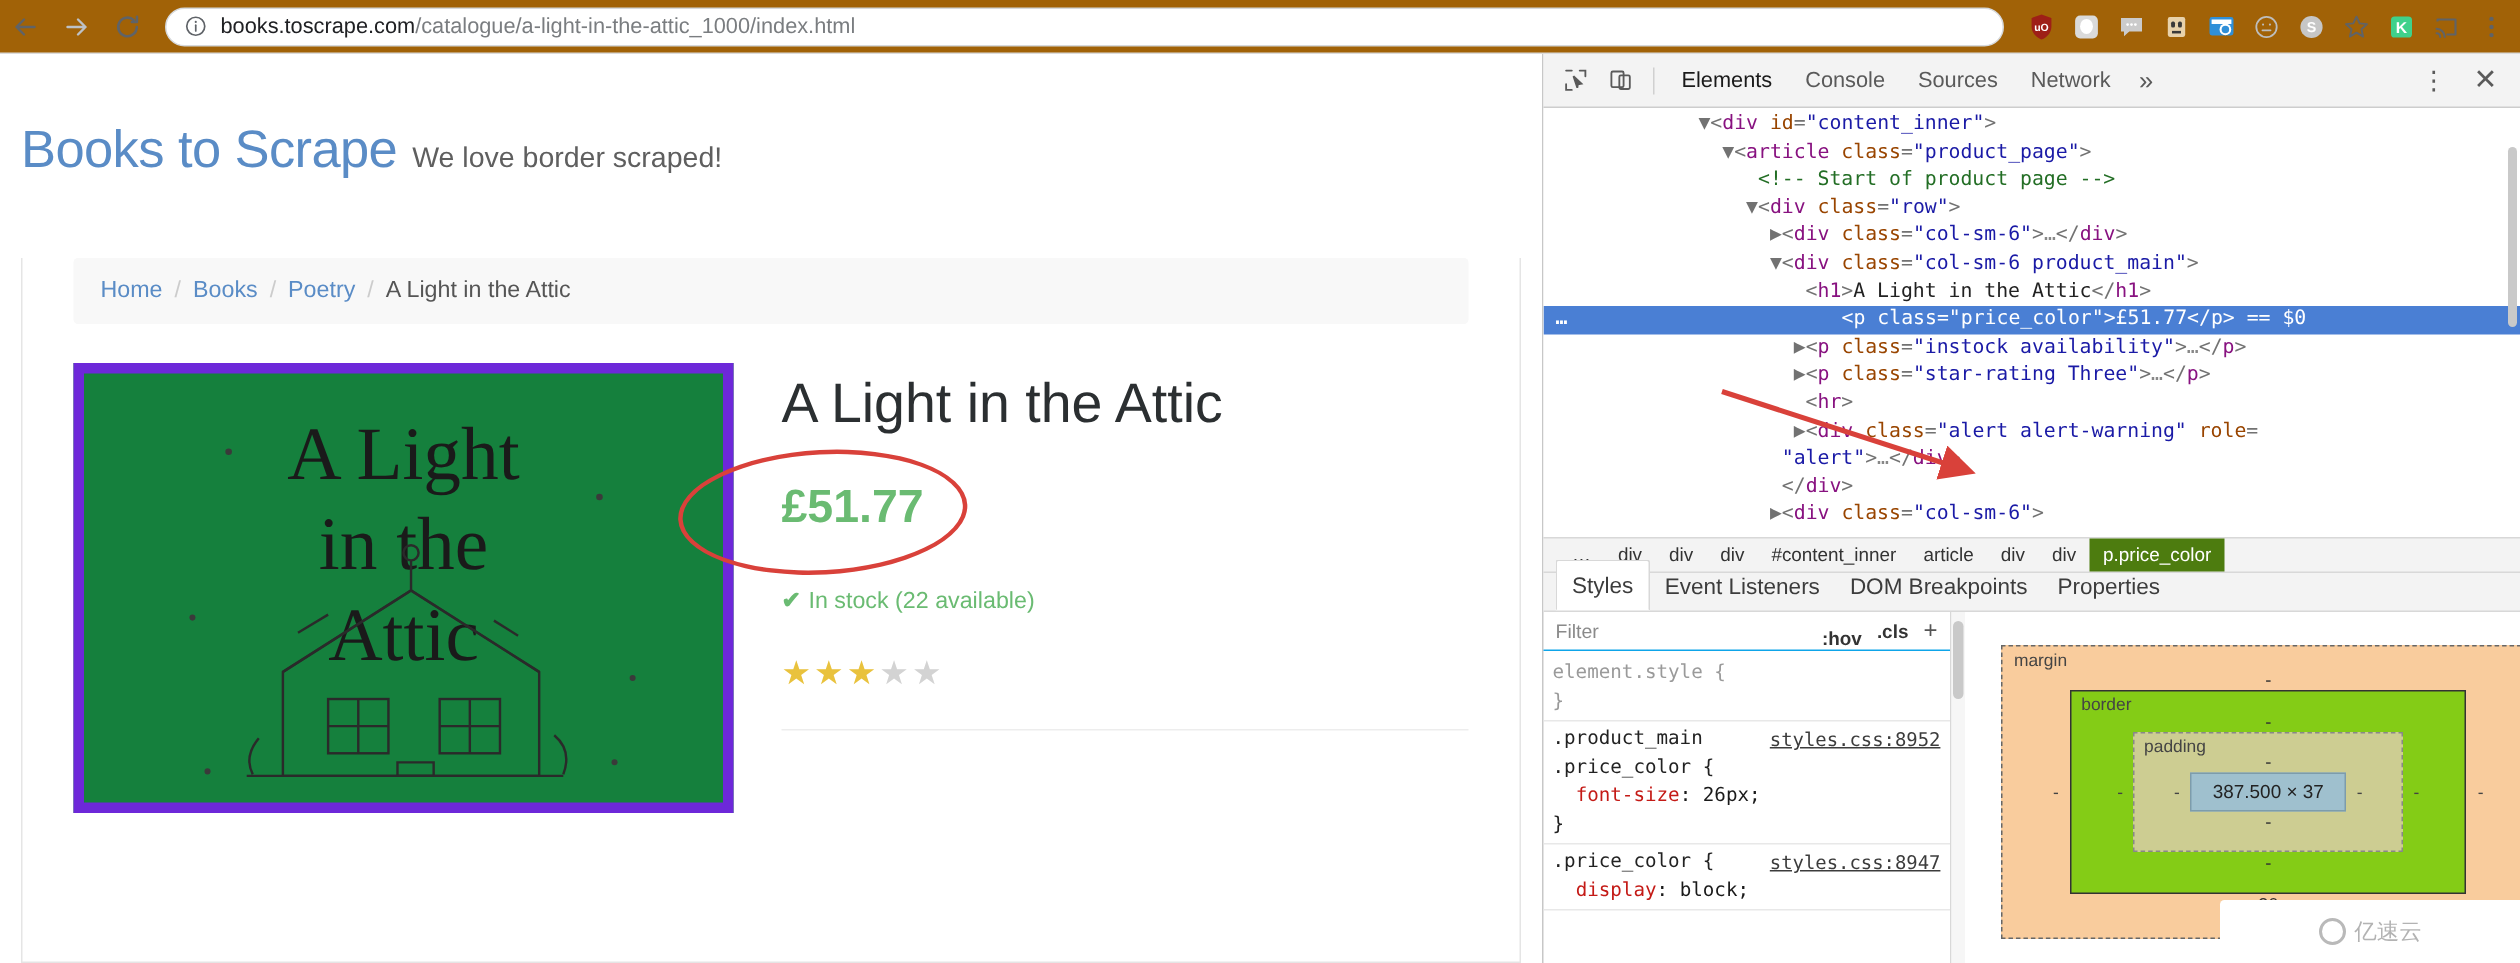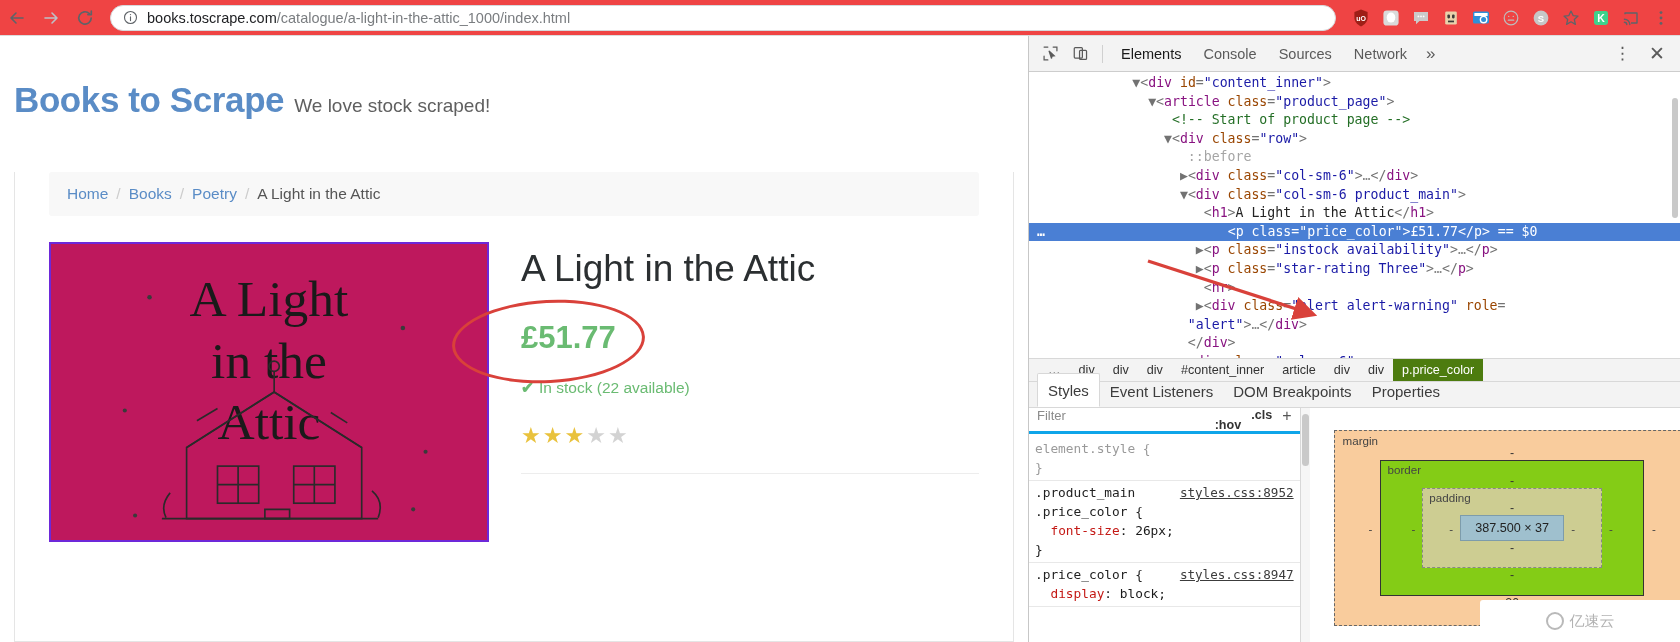--- a/index.html
+++ b/index.html
@@ -8,21 +8,21 @@
     width:1680px; height:642px;
     font-family:"Liberation Sans", sans-serif;
     background:#ffffff;
     overflow:hidden;
     position:relative;
   }
 
   
   #browser-toolbar{
     position:absolute; left:0; top:0; width:1680px; height:36px;
-    background:#ef4444; display:flex; align-items:center;
+    background:#a16207; display:flex; align-items:center;
     border-bottom:1px solid #dcdcdc;
   }
   .nav-btn{
     width:34px; height:34px; display:flex; align-items:center; justify-content:center;
     color:#5f6368; flex:0 0 auto;
   }
   .nav-btn.disabled{ color:#bdc1c6; }
   .nav-btn svg{ display:block; }
   #omnibox{
     flex:1 1 auto; height:26px; margin:0 10px 0 8px;
@@ -37,43 +37,43 @@
   .ext{ width:30px; height:30px; display:flex; align-items:center; justify-content:center; }
 
   
   #page{
     position:absolute; left:0; top:36px; width:1028px; height:606px;
     background:#ffffff; overflow:hidden;
   }
   #site-header{
     padding:44px 0 0 14px; height:108px;
   }
-  #brand{ font-size:35px; color:#5a8cc6; font-weight:bold; letter-spacing:-0.4px; }
+  #brand{ font-size:35px; color:#5a8cc6; font-weight:normal; letter-spacing:-0.4px; }
   #tagline{ font-size:19px; color:#5f5f5f; margin-left:10px; }
   #page-body{
     margin:0 14px; background:#ffffff; border:1px solid #e5e5e5; border-top:none;
     height:470px; padding:0;
   }
   #breadcrumb{
     margin:28px 34px 0 34px; background:#f8f8f8; border-radius:3px;
     padding:13px 18px; font-size:15.5px; color:#555;
   }
   #breadcrumb a{ color:#5a8cc6; text-decoration:none; }
   #breadcrumb .sep{ color:#ccc; margin:0 8px; }
   #product-row{ display:flex; margin:26px 34px 0 34px; }
   #product-gallery{
-    width:440px; height:300px; border:2px solid #6d28d9; background:#be185d;
+    width:440px; height:300px; border:7px solid #6d28d9; background:#15803d;
     padding:12px; display:flex; align-items:flex-start; justify-content:center;
     overflow:hidden;
   }
   #cover{ width:100%; }
   #product-main{ flex:1; padding-left:32px; position:relative; }
   #product-title{ font-size:37px; color:#2b2f31; margin:6px 0 0 0; font-weight:normal; }
   #price{ font-size:31px; color:#6abb72; font-weight:bold; margin-top:30px; }
-  #availability{ color:#6abb72; font-size:15.5px; margin-top:23px; }
+  #availability{ color:#6abb72; font-size:15.5px; margin-top:35px; }
   #availability .tick{ font-weight:bold; margin-right:5px; }
   #stars{ margin-top:26px; font-size:22px; letter-spacing:2px; }
   .star-on{ color:#e9c23d; }
   .star-off{ color:#d3d3d3; }
   #rule{ border:none; border-top:1px solid #ededed; margin:24px 0 0 0; }
   #alert{
     margin-top:26px; background:#fcf8e3; border:1px solid #f3ecd0;
     border-radius:4px; padding:17px 20px; color:#8a6d3b; font-size:16.5px;
     line-height:1.48; width:512px;
   }
@@ -154,21 +154,21 @@
   #styles-tabs{
     height:26px; background:#f3f3f3; border-bottom:1px solid #d8d8d8;
     display:flex; align-items:flex-end; padding-left:8px; flex:0 0 auto;
   }
   .st-tab{ font-size:15px; color:#3c3c3c; padding:16px 10px; height:25px; display:flex; align-items:center; white-space:nowrap; }
   .st-tab.active{ background:#ffffff; border:1px solid #d8d8d8; border-bottom:1px solid #fff; border-radius:2px 2px 0 0; }
 
   #styles-body{ flex:1 1 auto; display:flex; min-height:0; }
   #styles-left{ width:280px; border-right:1px solid #d8d8d8; display:flex; flex-direction:column; min-width:0; }
   #filter-row{
-    height:26px; border-bottom:3px solid #0ea5e9; display:flex; 
+    height:26px; border-bottom:1px solid #0ea5e9; display:flex; align-items:center;
     padding:0 8px; font-size:13px; color:#8a8a8a; flex:0 0 auto;
   }
   #filter-row .spacer{ flex:1; }
   .hov{ color:#333; font-weight:bold; font-size:12.6px;margin-top:10px; }
   .cls{ color:#333; font-weight:bold; font-size:12.6px; margin-left:10px; }
   .plus{ color:#555; font-size:16px; margin-left:10px; line-height:1; }
   #css-rules{
     flex:1 1 auto; font-family:"DejaVu Sans Mono", monospace; font-size:12.8px;
     line-height:19px; overflow:hidden; padding-top:3px;
   }
@@ -323,21 +323,21 @@
           <circle cx="10" cy="10" r="1.45"></circle>
           <circle cx="10" cy="15.4" r="1.45"></circle>
         </svg>
     </div>
   </div>
 </div>
 
 <div id="page">
 
   <div id="site-header">
-    <span id="brand">Books to Scrape</span><span id="tagline">We love stock scraped!</span>
+    <span id="brand">Books to Scrape</span><span id="tagline">We love border scraped!</span>
   </div>
 
   <div id="page-body">
 
     <div id="breadcrumb">
       <a>Home</a><span class="sep">/</span><a>Books</a><span class="sep">/</span><a>Poetry</a><span class="sep">/</span><span>A Light in the Attic</span>
     </div>
 
     <div id="product-row">
 
@@ -422,21 +422,20 @@
       <div class="dt-close">✕</div>
     </div>
   </div>
 
   <div id="dom-tree">
     <div id="dom-lines">
         <div class="dom-line">            <span class="tw">▼</span><span class="br">&lt;</span><span class="pk">div</span><span class="at"> id</span><span class="br">=</span><span class="av">"content_inner"</span><span class="br">&gt;</span></div>
         <div class="dom-line">              <span class="tw">▼</span><span class="br">&lt;</span><span class="pk">article</span><span class="at"> class</span><span class="br">=</span><span class="av">"product_page"</span><span class="br">&gt;</span></div>
         <div class="dom-line">                 <span class="cm">&lt;!-- Start of product page --&gt;</span></div>
         <div class="dom-line">                <span class="tw">▼</span><span class="br">&lt;</span><span class="pk">div</span><span class="at"> class</span><span class="br">=</span><span class="av">"row"</span><span class="br">&gt;</span></div>
-        <div class="dom-line">                   <span class="ps">::before</span></div>
         <div class="dom-line">                  <span class="tw">▶</span><span class="br">&lt;</span><span class="pk">div</span><span class="at"> class</span><span class="br">=</span><span class="av">"col-sm-6"</span><span class="br">&gt;</span><span class="ellip">…</span><span class="br">&lt;/</span><span class="pk">div</span><span class="br">&gt;</span></div>
         <div class="dom-line">                  <span class="tw">▼</span><span class="br">&lt;</span><span class="pk">div</span><span class="at"> class</span><span class="br">=</span><span class="av">"col-sm-6 product_main"</span><span class="br">&gt;</span></div>
         <div class="dom-line">                     <span class="br">&lt;</span><span class="pk">h1</span><span class="br">&gt;</span><span class="tx">A Light in the Attic</span><span class="br">&lt;/</span><span class="pk">h1</span><span class="br">&gt;</span></div>
         <div class="dom-line sel"><span class="sel-dots">…</span>                     <span class="br">&lt;</span><span class="pk">p</span><span class="at"> class</span><span class="br">=</span><span class="av">"price_color"</span><span class="br">&gt;</span><span class="tx">£51.77</span><span class="br">&lt;/</span><span class="pk">p</span><span class="br">&gt;</span><span class="ps"> == $0</span></div>
         <div class="dom-line">                    <span class="tw">▶</span><span class="br">&lt;</span><span class="pk">p</span><span class="at"> class</span><span class="br">=</span><span class="av">"instock availability"</span><span class="br">&gt;</span><span class="ellip">…</span><span class="br">&lt;/</span><span class="pk">p</span><span class="br">&gt;</span></div>
         <div class="dom-line">                    <span class="tw">▶</span><span class="br">&lt;</span><span class="pk">p</span><span class="at"> class</span><span class="br">=</span><span class="av">"star-rating Three"</span><span class="br">&gt;</span><span class="ellip">…</span><span class="br">&lt;/</span><span class="pk">p</span><span class="br">&gt;</span></div>
         <div class="dom-line">                     <span class="br">&lt;</span><span class="pk">hr</span><span class="br">&gt;</span></div>
         <div class="dom-line">                    <span class="tw">▶</span><span class="br">&lt;</span><span class="pk">div</span><span class="at"> class</span><span class="br">=</span><span class="av">"alert alert-warning"</span><span class="at"> role</span><span class="br">=</span></div>
         <div class="dom-line">                   <span class="av">"alert"</span><span class="br">&gt;</span><span class="ellip">…</span><span class="br">&lt;/</span><span class="pk">div</span><span class="br">&gt;</span></div>
         <div class="dom-line">                   <span class="br">&lt;/</span><span class="pk">div</span><span class="br">&gt;</span></div>

